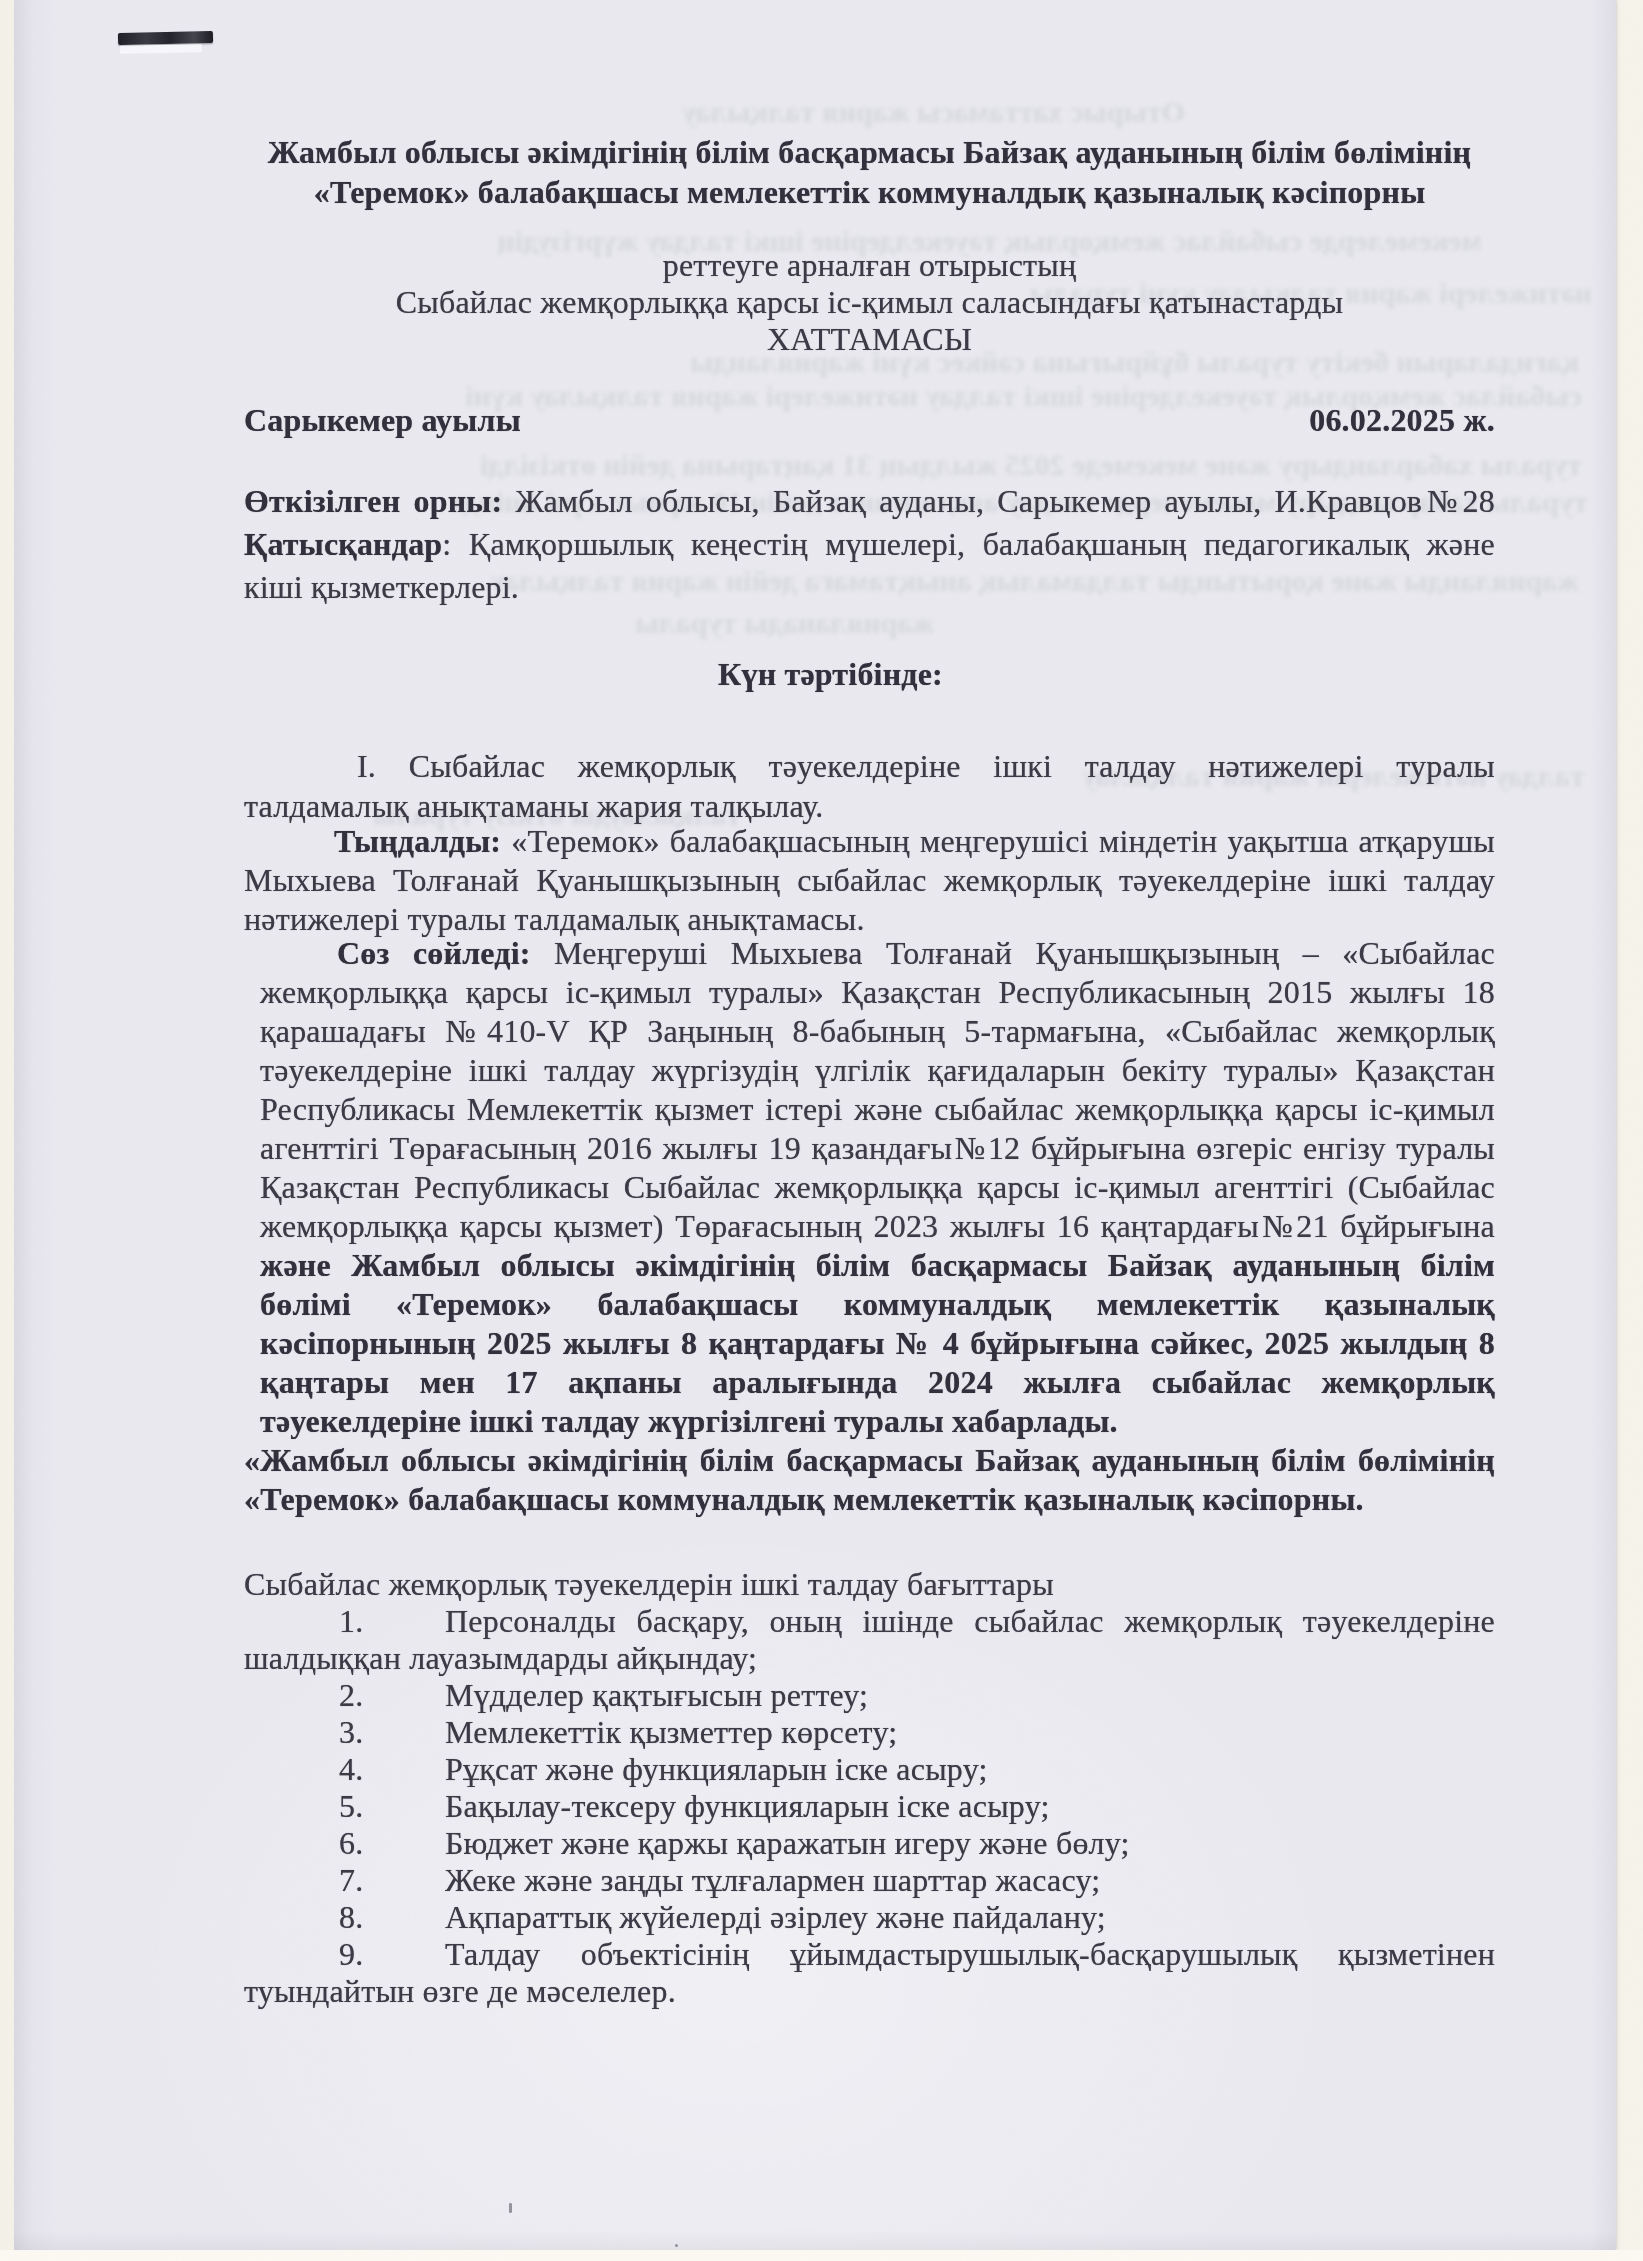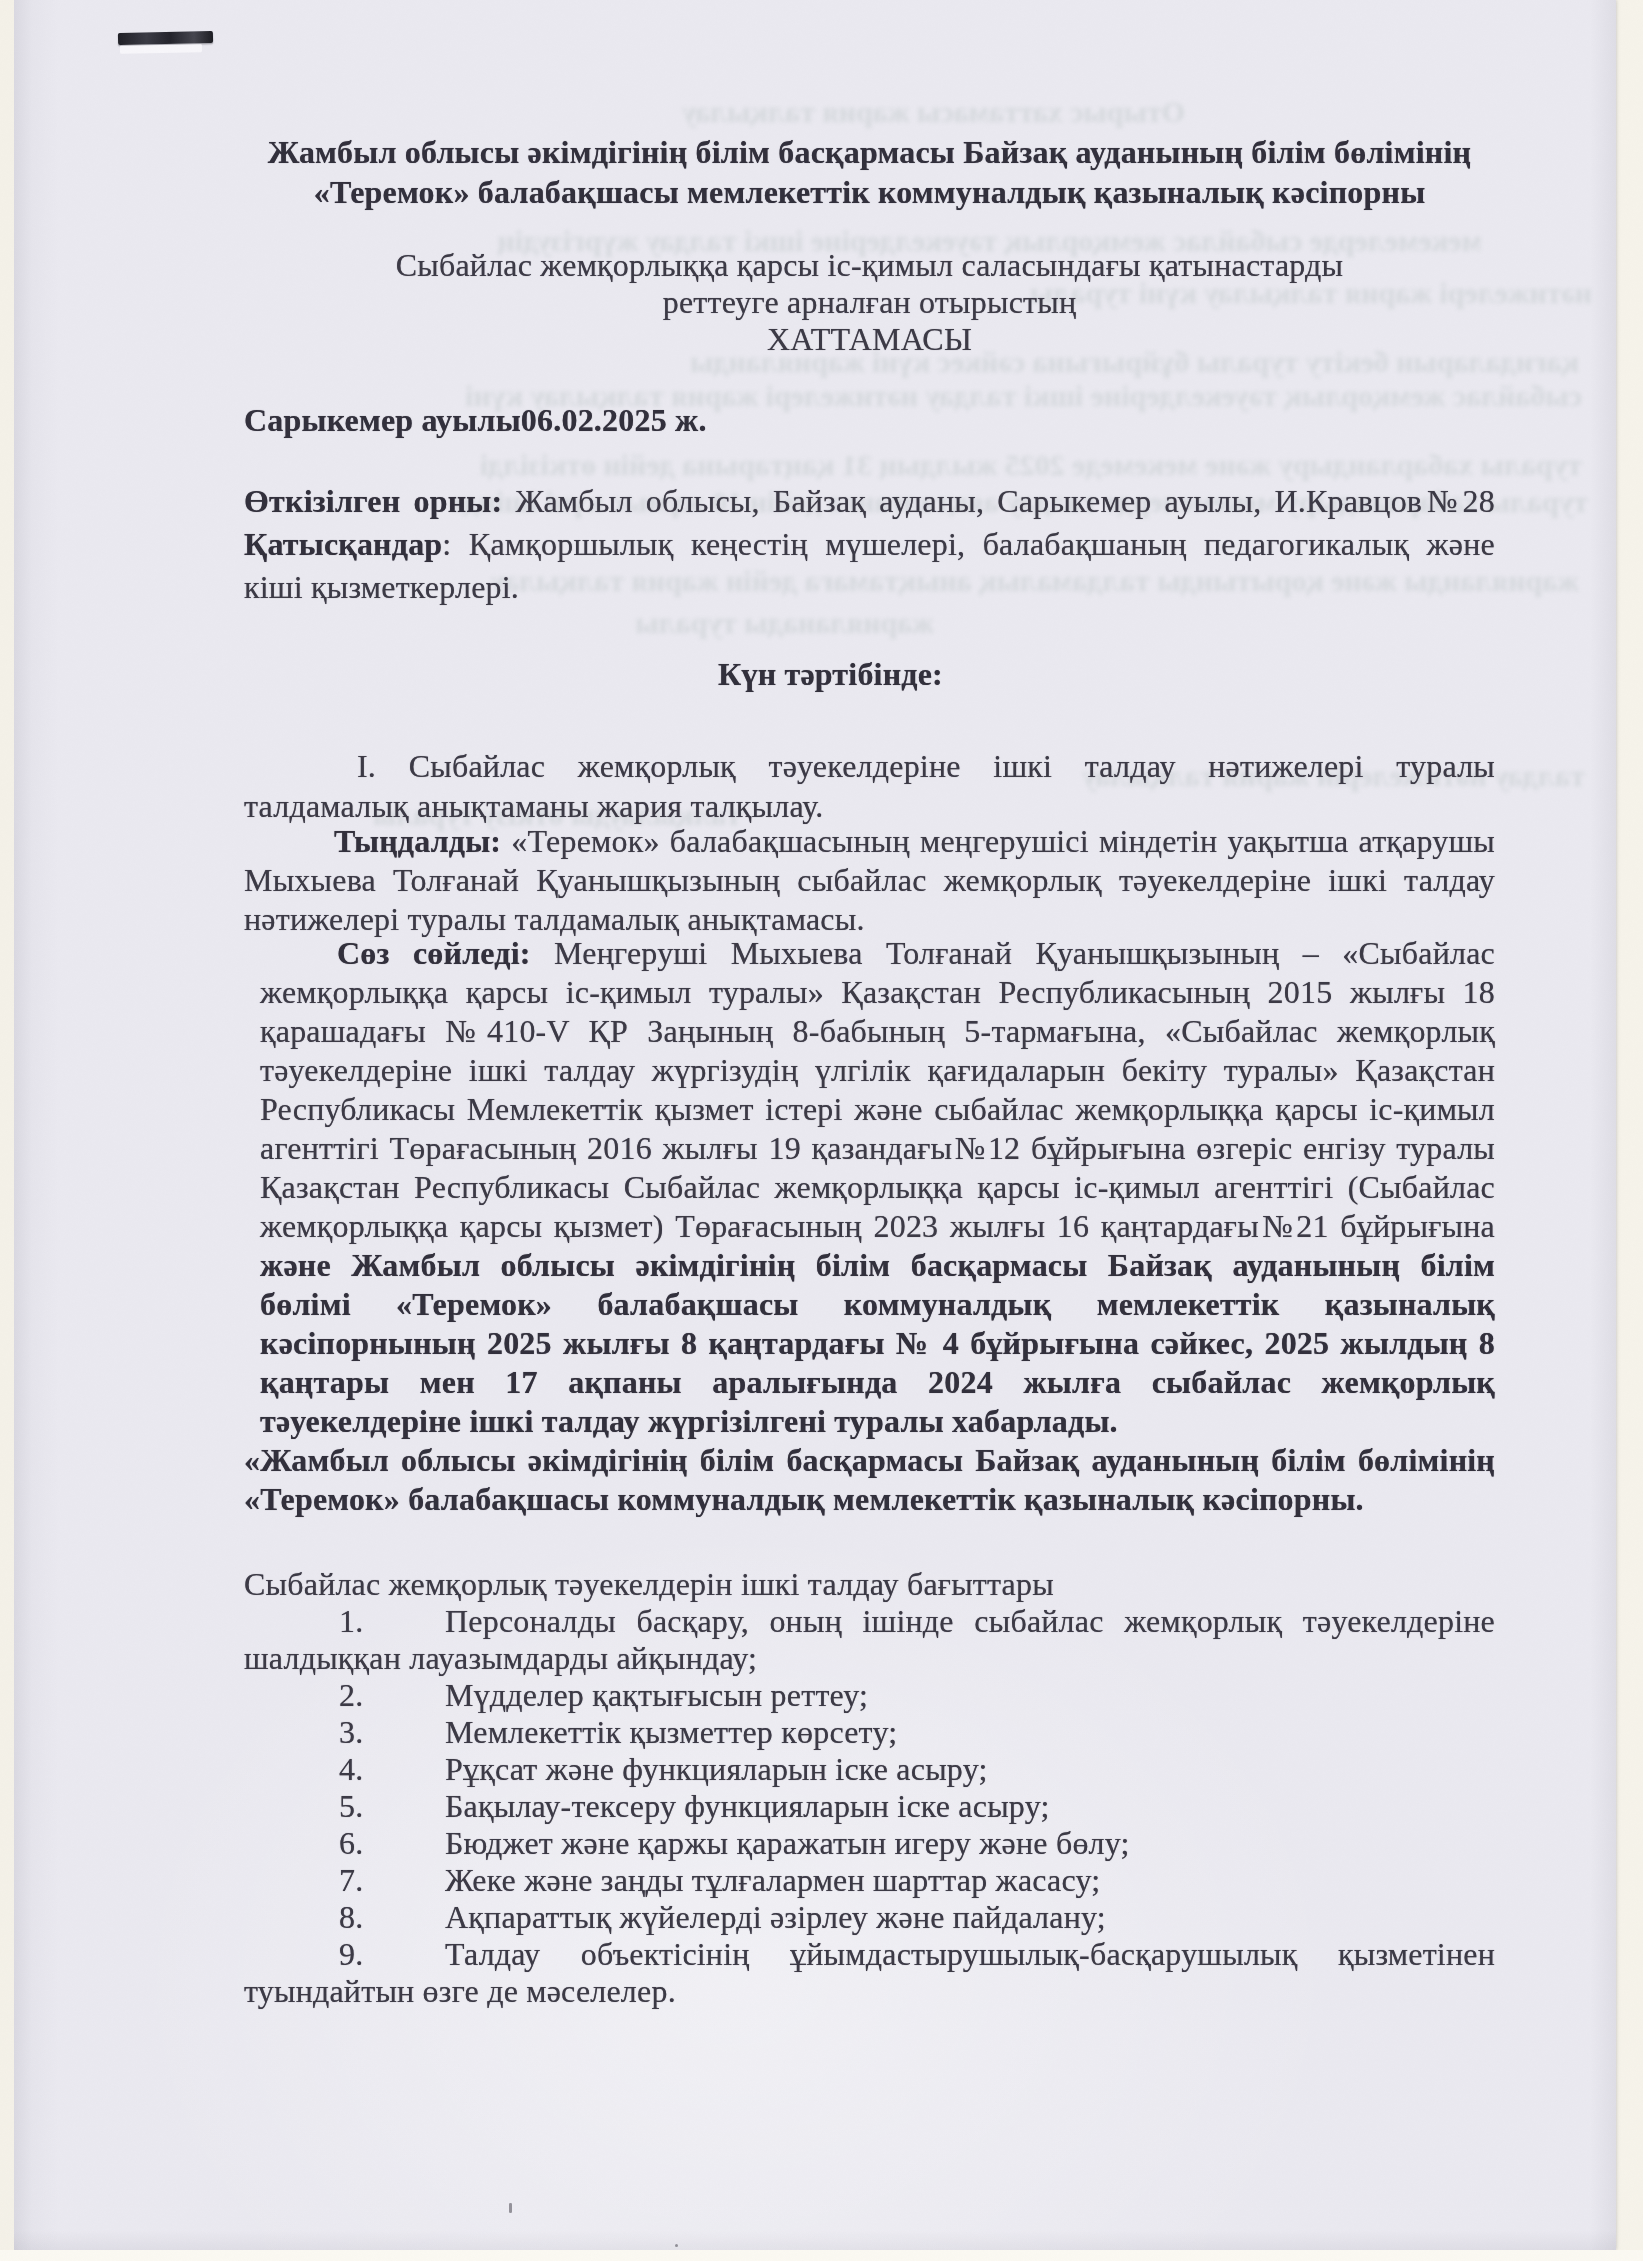--- a/index.html
+++ b/index.html
@@ -55,21 +55,21 @@
     position:absolute;left:244px;width:1251px;
     font-size:32px;line-height:39px;color:#3b3945;
     letter-spacing:0.2px;
     text-shadow:0 0 0.8px rgba(52,50,62,.7);
   }
   .center{text-align:center;}
   .bold{font-weight:bold;color:#312f3b;}
   .just{text-align:justify;}
   .just-force{text-align:justify;text-align-last:justify;}
   p{margin:0;}
-  .row{display:flex;}
+  .row{display:flex;justify-content:space-between;}
   .indent120{text-indent:77px;margin-left:16px;}
   .indent140{text-indent:90px;}
   .indent175{text-indent:113px;}
   .li{text-align:justify;text-indent:95px;line-height:37px;}
   .li .num{display:inline-block;width:106px;text-indent:0;}
   .speck{position:absolute;background:#4a4852;border-radius:50%;opacity:.55;}
 </style>
 </head>
 <body>
 
@@ -96,22 +96,22 @@
       <div class="ghost" style="top: 759px; left: 844px; width: 741px;">талдау нәтижелерін жария талқылау</div>
       <div class="ghost" style="top: 798px; left: 245px; width: 496px;">талқылауды өткізу туралы</div>
     </div>
 
   <div class="blk center bold" style="top:132px;line-height:40px;">
     <p>Жамбыл облысы әкімдігінің білім басқармасы Байзақ ауданының білім бөлімінің</p>
     <p>«Теремок» балабақшасы мемлекеттік коммуналдық қазыналық кәсіпорны</p>
   </div>
 
   <div class="blk center" style="top:247px;line-height:37px;">
+    <p>реттеуге арналған отырыстың</p>
     <p>Сыбайлас жемқорлыққа қарсы іс-қимыл саласындағы қатынастарды</p>
-    <p>реттеуге арналған отырыстың</p>
     <p>ХАТТАМАСЫ</p>
   </div>
 
   <div class="blk row bold" style="top:401px;">
     <span>Сарыкемер ауылы</span>
     <span>06.02.2025 ж.</span>
   </div>
 
   <div class="blk" style="top:480px;line-height:43px;">
     <p class="just-force"><span class="bold">Өткізілген орны:</span><span> Жамбыл облысы, Байзақ ауданы, Сарыкемер ауылы, И.Кравцов№28</span></p>

